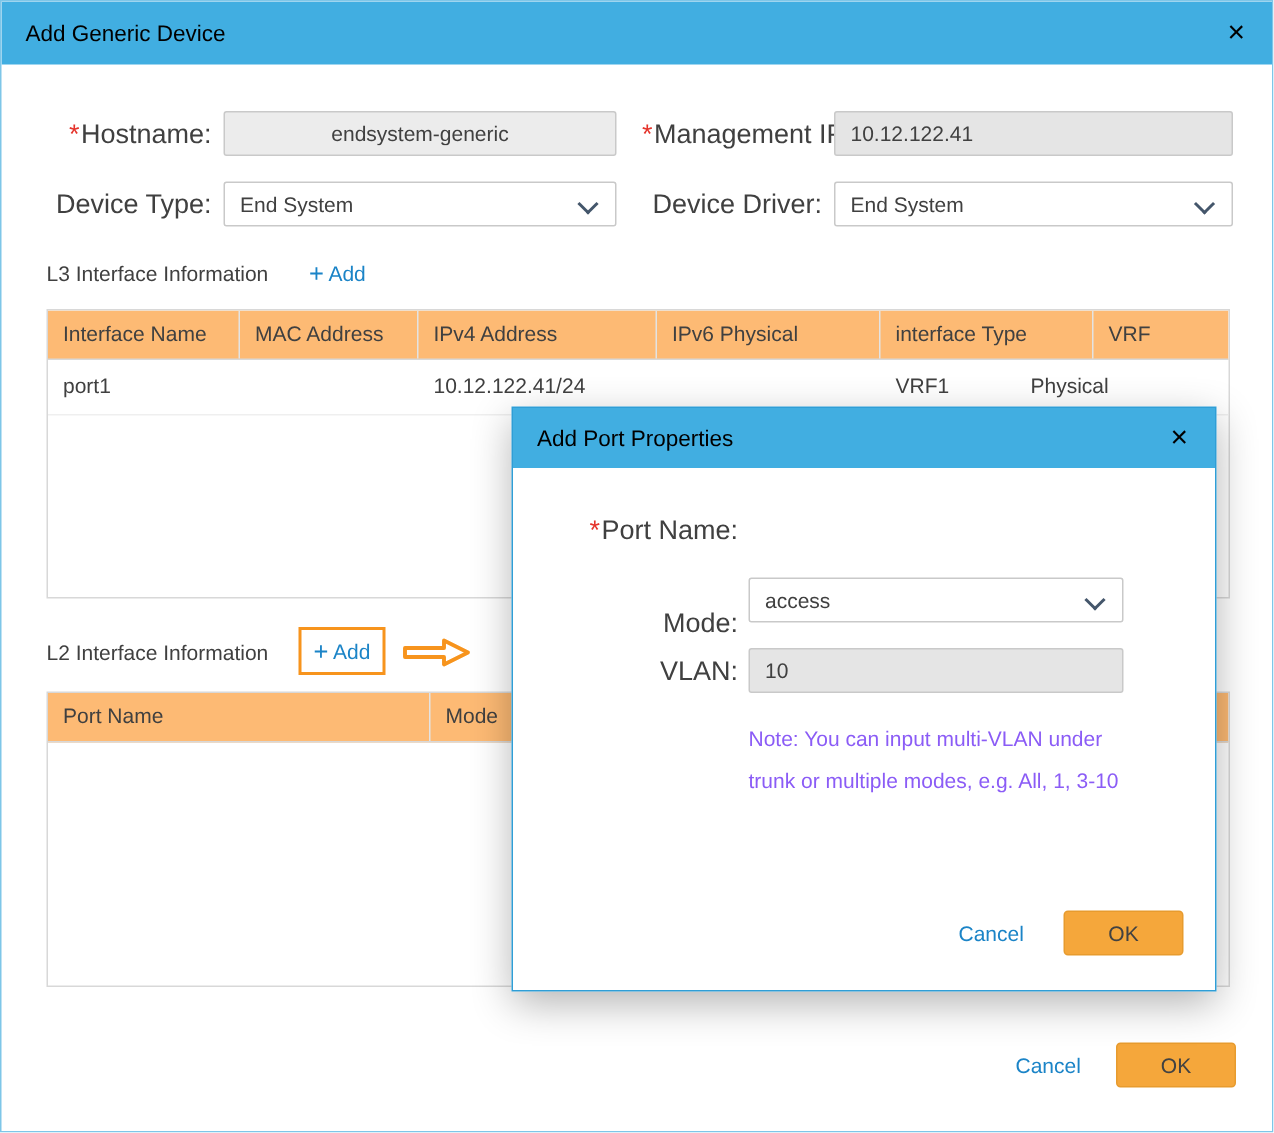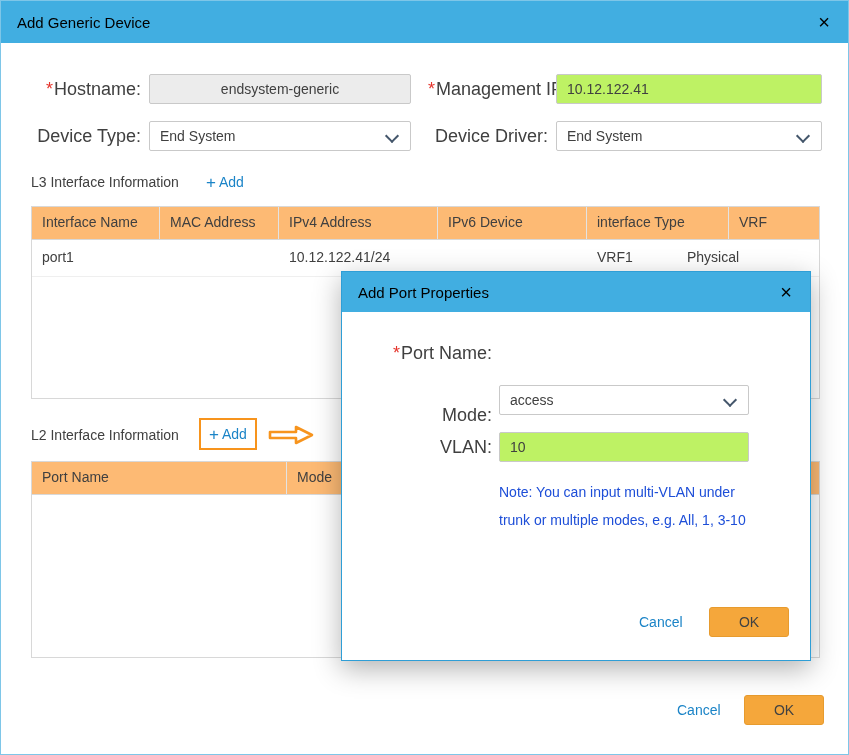--- a/index.html
+++ b/index.html
@@ -23,21 +23,21 @@
   
   .flabel {
     position:absolute; height:30px; line-height:30px;
     font-size:18px; text-align:right; white-space:nowrap;
   }
   .req { color:#E5342C; margin-right:1px; }
   .tinput {
     position:absolute; height:30px; box-sizing:border-box;
     border:1px solid #c9c9c9; border-radius:2px;
     padding:0 10px; font-size:14px; color:#404040;
-    font-family:inherit; background:#bef264; outline:none;
+    font-family:inherit; background:#e5e5e5; outline:none;
   }
   .tinput.gray { background:#ececec;text-align:center; }
   .fselect {
     position:absolute; height:30px; box-sizing:border-box;
     border:1px solid #c9c9c9; border-radius:2px; background:#ffffff;
     font-size:14px; line-height:28px; padding:0 30px 0 10px;
     cursor:pointer; white-space:nowrap; overflow:hidden;
   }
   .chev {
     position:absolute; right:13px; top:9px; width:8px; height:8px;
@@ -79,21 +79,21 @@
   .c1{width:128px} .c2{width:119px} .c3{width:159px} .c4{width:149px} .c5{width:90px} .c6{width:142px}
   .p1{width:255px} .p2{flex:1}
   
   .modal {
     position:absolute; left:340px; top:270px; width:470px; height:390px;
     background:#ffffff; border:1px solid #2f9ed6; box-sizing:border-box;
     box-shadow:0 8px 26px rgba(0,0,0,0.30); z-index:10;
   }
   .modal .titlebar { height:40px; }
   .note {
-    position:absolute; font-size:14px; color:#1d4ed8; line-height:28px;
+    position:absolute; font-size:14px; color:#8b5cf6; line-height:28px;
     white-space:nowrap;
   }
   
   .linkbtn {
     position:absolute; color:#1B84C7; font-size:14px; cursor:pointer;
     height:30px; line-height:30px;
   }
   .btn {
     position:absolute; width:80px; height:30px; box-sizing:border-box;
     background:#F5A73B; border:1px solid #E79B2E; border-radius:3px;
@@ -143,21 +143,21 @@
       <span class="plus">+</span>
       <span>Add</span>
     </span>
   </div>
 
   <div class="tbl" style="left:30px; top:205px; width:789px; height:193px;">
     <div class="thead">
       <div class="th c1">Interface Name</div>
       <div class="th c2">MAC Address</div>
       <div class="th c3">IPv4 Address</div>
-      <div class="th c4">IPv6 Device</div>
+      <div class="th c4">IPv6 Physical</div>
       <div class="th c6">interface Type</div>
       <div class="th c5">VRF</div>
     </div>
     <div class="trow">
       <div class="td c1">port1</div>
       <div class="td c2"></div>
       <div class="td c3">10.12.122.41/24</div>
       <div class="td c4"></div>
       <div class="td c5">VRF1</div>
       <div class="td c6">Physical</div>

